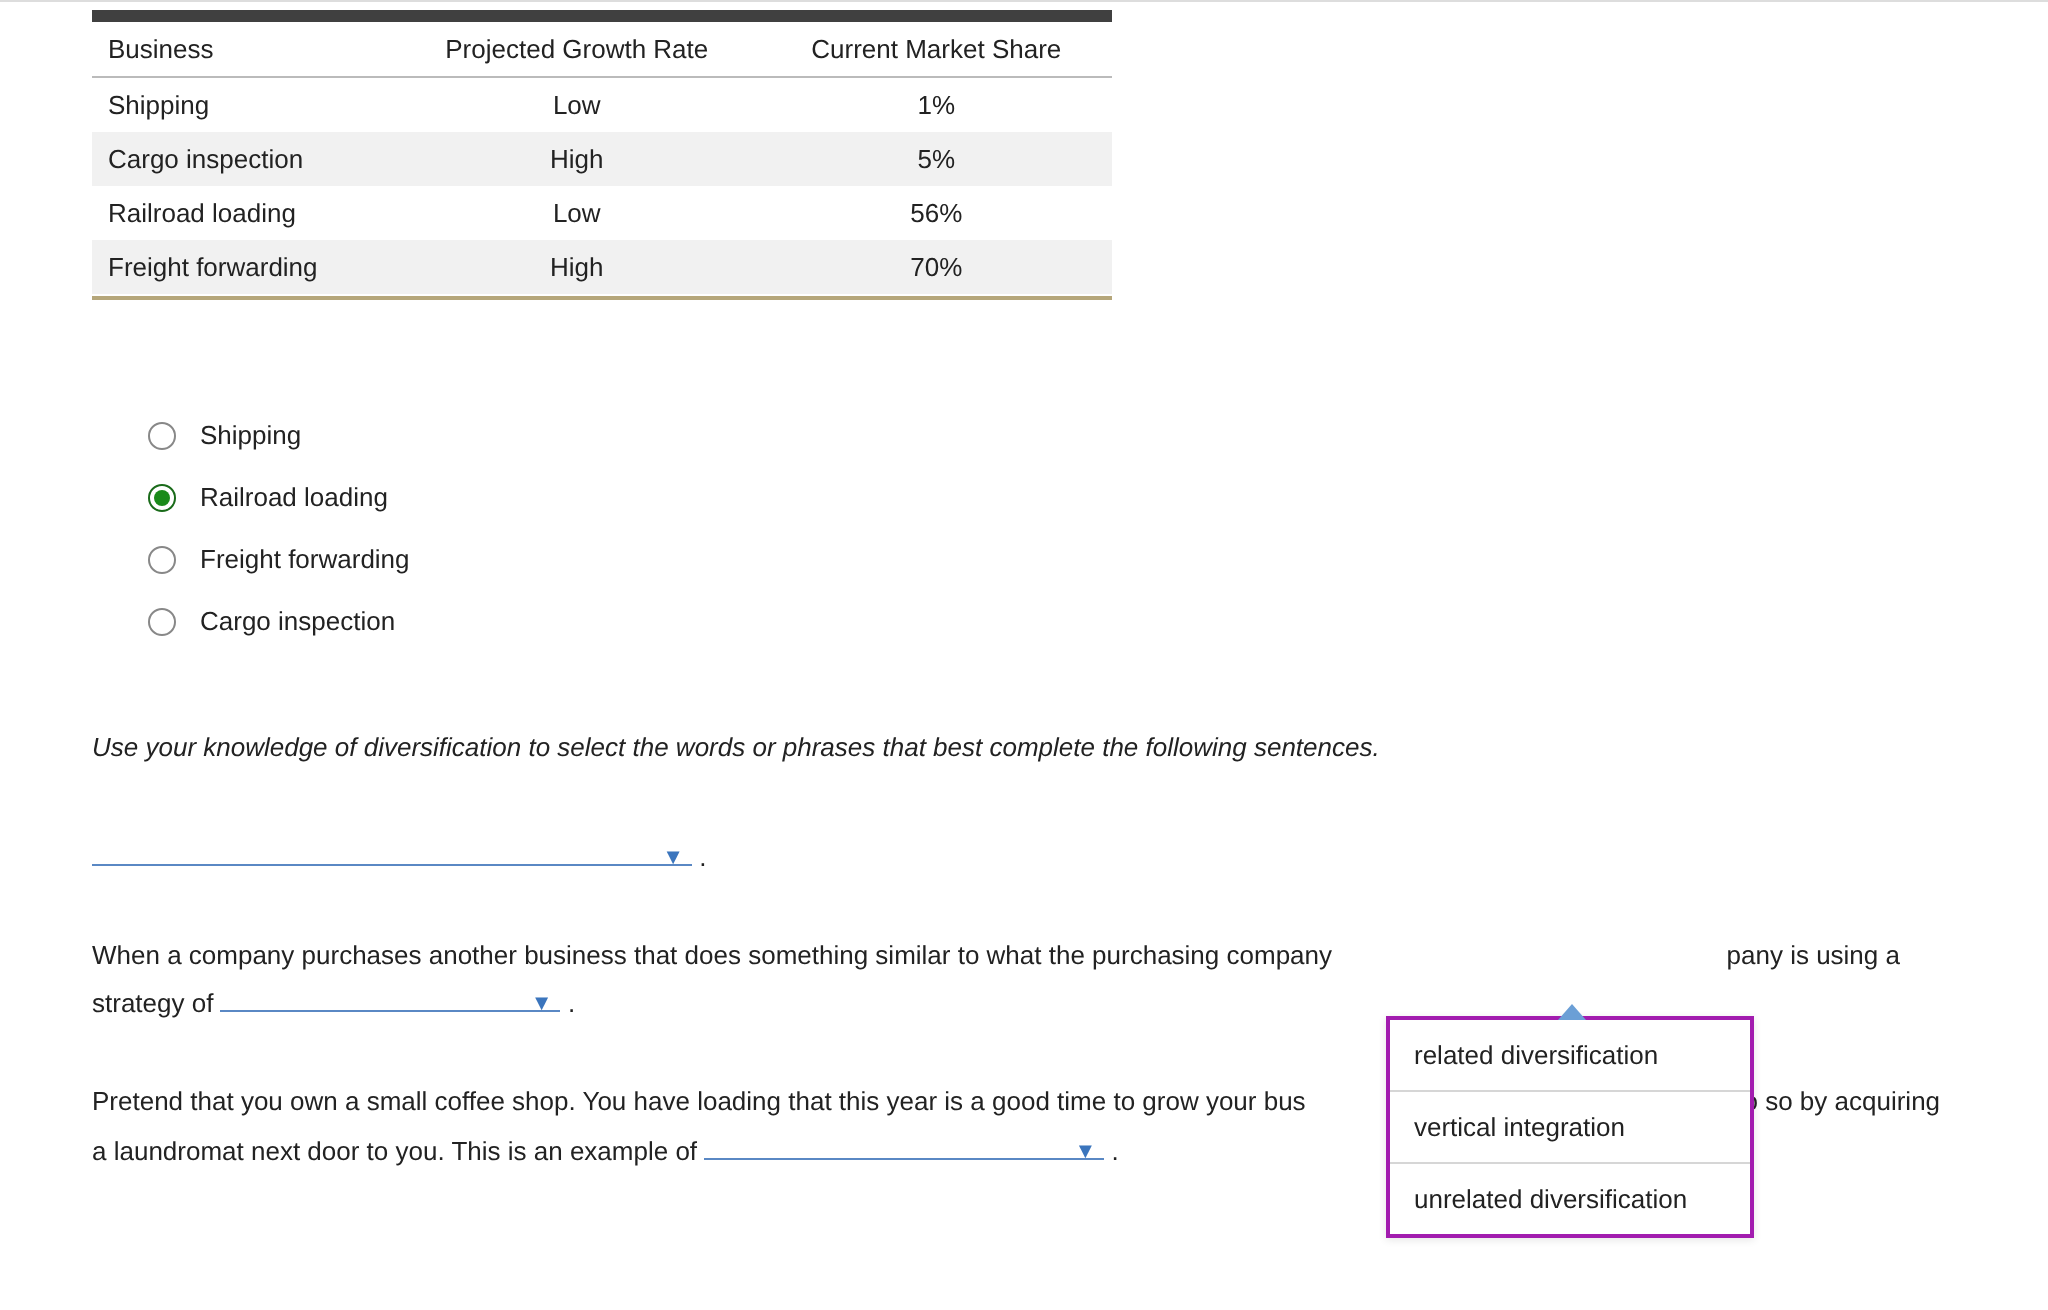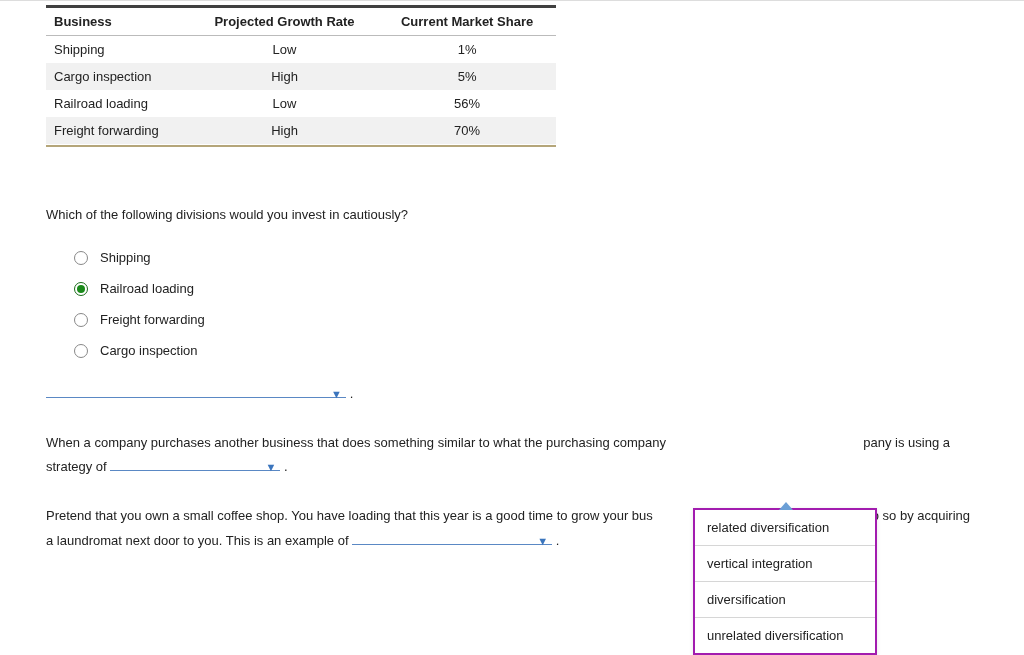--- a/index.html
+++ b/index.html
@@ -1,20 +1,20 @@
 <!DOCTYPE html>
 <html><head>
 <meta charset="utf-8">
 <style>
   * { box-sizing: border-box; margin: 0; padding: 0; }
   body { font-family: Arial, Helvetica, sans-serif; font-size: 13px; color: #222; background: #fff; padding: 0 0 40px 0; }
   .wrap { width: 1024px; padding: 0 46px; }
   table.data { border-collapse: collapse; width: 510px; }
   table.data th, table.data td { text-align: left; padding: 6px 8px; font-size: 13px; }
-  table.data th { font-weight: bold; border-top: 3px solid #404040; border-bottom: 1px solid #bbb; }
+  table.data th { font-weight: normal; border-top: 6px solid #404040; border-bottom: 1px solid #bbb; }
   table.data th:nth-child(2), table.data td:nth-child(2) { text-align: center; }
   table.data th:nth-child(3), table.data td:nth-child(3) { text-align: center; }
   table.data tr.alt td { background: #f1f1f1; }
   .table-bottom { width: 510px; height: 3px; border-bottom: 2px solid #b5a67a; margin-bottom: 60px; }
   .question { margin-bottom: 28px; }
   .options { padding: 0 0 0 28px; }
   .opt { display: flex; align-items: center; margin: 16px 0; cursor: pointer; }
   .radio { width: 14px; height: 14px; border: 1px solid #888; border-radius: 50%; margin-right: 12px; display: flex; align-items: center; justify-content: center; }
   .radio.selected { border-color: #1a6b1a; }
   .radio.selected::after { content: ""; width: 8px; height: 8px; background: #1a8a1a; border-radius: 50%; display: block; }
@@ -60,41 +60,41 @@
       </tr>
       <tr class="alt">
         <td>Freight forwarding</td>
         <td>High</td>
         <td>70%</td>
       </tr>
     </tbody>
   </table>
   <div class="table-bottom"></div>
 
-  <div class="question">Which of the following divisions would you invest in cautiously?</div>
 
   <div class="options">
     <div class="opt">
       <span class="radio"></span>
       <span>Shipping</span>
     </div>
     <div class="opt">
       <span class="radio selected"></span>
       <span>Railroad loading</span>
     </div>
     <div class="opt">
       <span class="radio"></span>
       <span>Freight forwarding</span>
     </div>
     <div class="opt">
       <span class="radio"></span>
       <span>Cargo inspection</span>
     </div>
   </div>
 
+  <div class="instruct">Use your knowledge of diversification to select the words or phrases that best complete the following sentences.</div>
 
   <div class="para">
     <span class="blank" style="min-width:300px"><span class="caret">▼</span></span>
     <span> .</span>
   </div>
 
   <div class="para">
     <span>When a company purchases another business that does something similar to what the purchasing company</span>
     <span style="display:inline-block;width:190px"></span>
     <span>pany is using a strategy of </span>
@@ -108,15 +108,14 @@
     <span> to do so by acquiring a laundromat next door to you. This is an example of </span>
     <span class="blank" style="min-width:200px"><span class="caret">▼</span></span>
     <span> .</span>
   </div>
 
 </div>
 
 <div class="dropdown">
   <div class="dd-item">related diversification</div>
   <div class="dd-item">vertical integration</div>
-  <div class="dd-item">diversification</div>
   <div class="dd-item">unrelated diversification</div>
 </div>
 
 </body></html>

